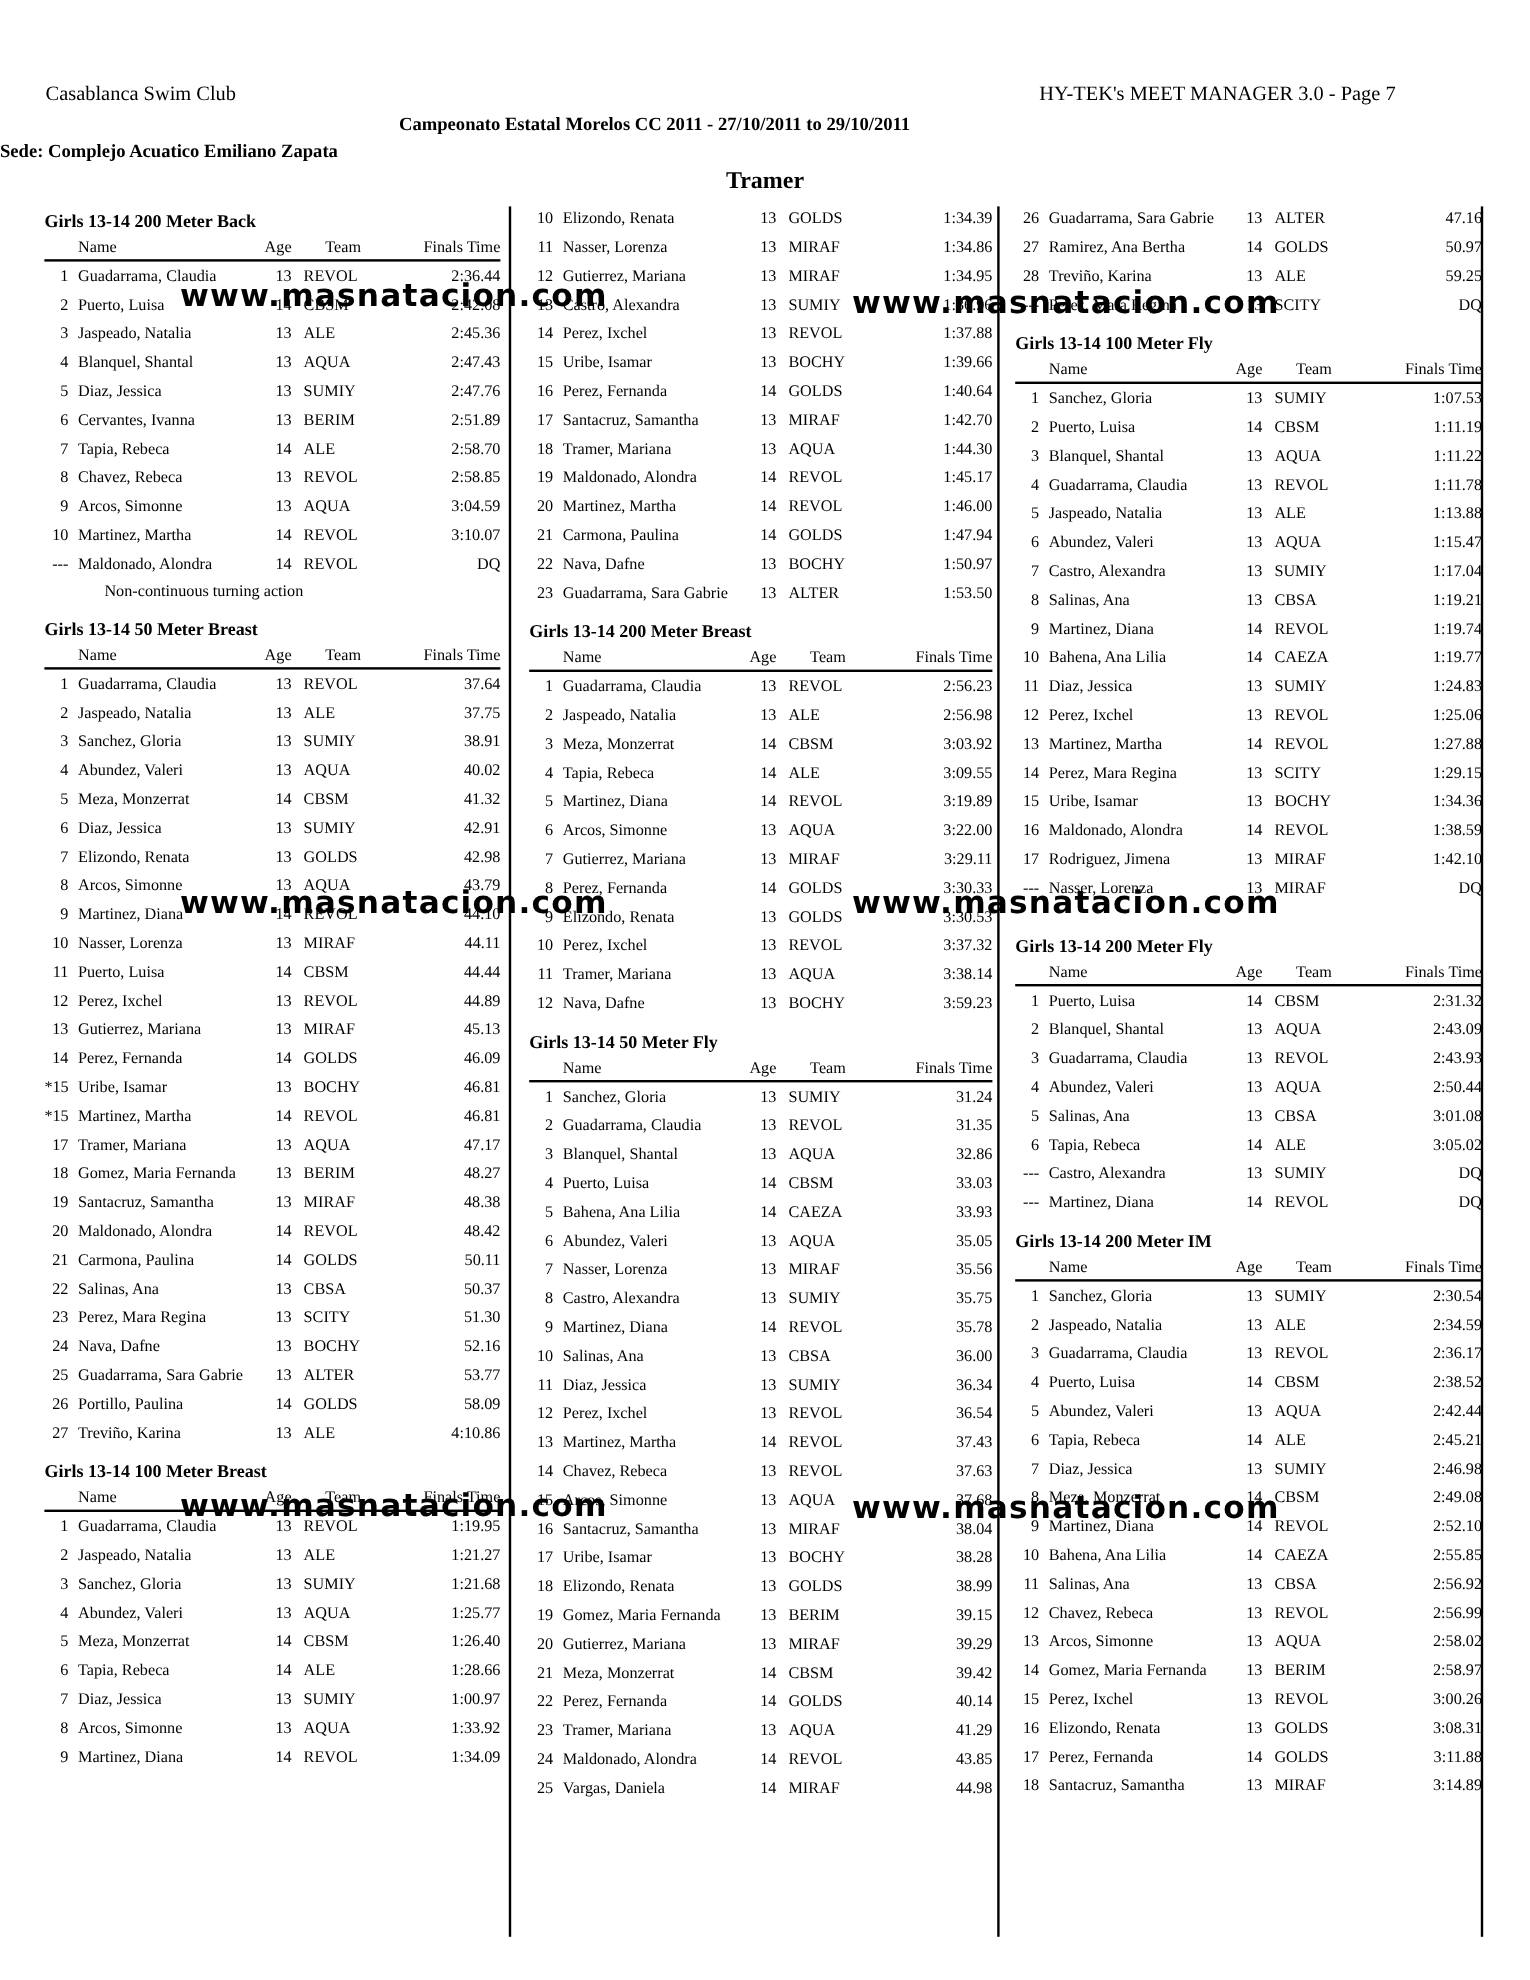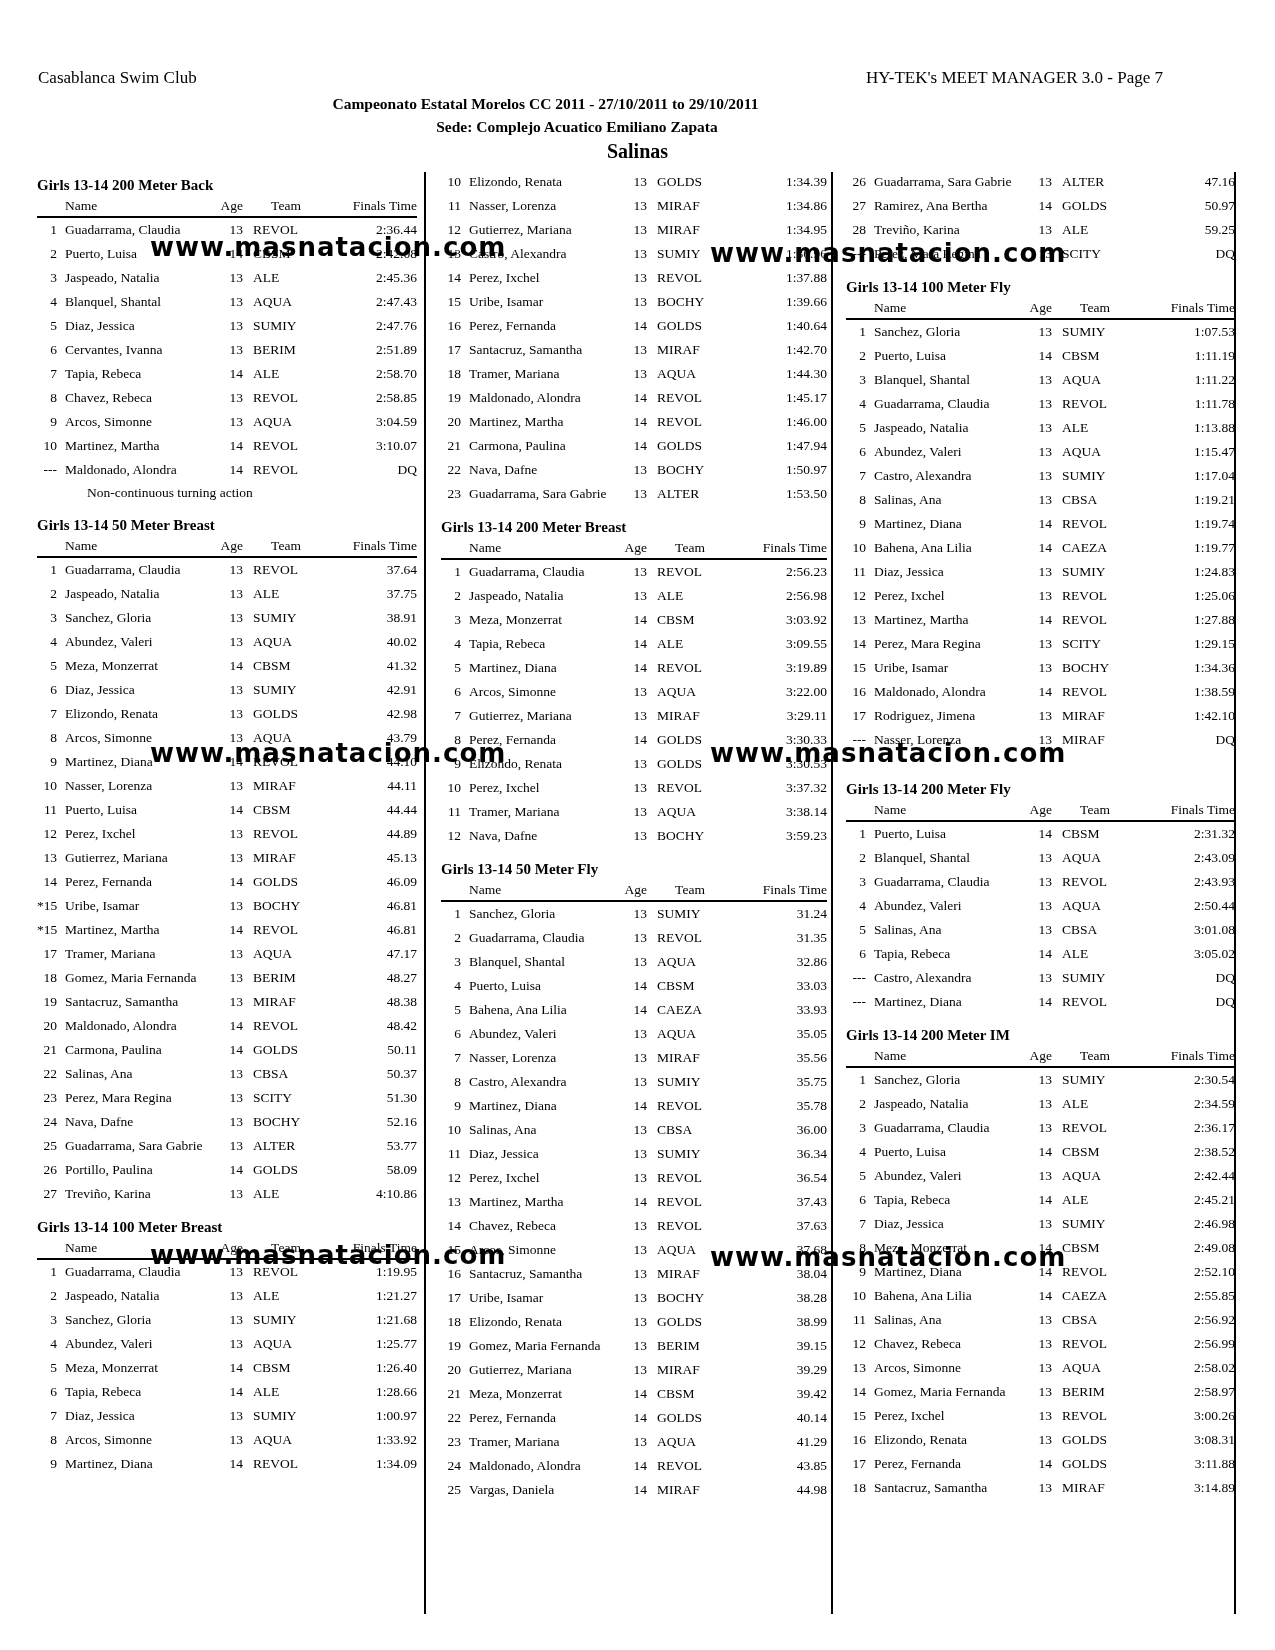--- a/index.html
+++ b/index.html
@@ -2,21 +2,21 @@
 <html><head>
 <meta charset="utf-8">
 <style>
   html, body { margin:0; padding:0; background:#ffffff; }
   body { width:1275px; height:1650px; position:relative; overflow:hidden;
          font-family:"Liberation Serif","DejaVu Serif",serif; color:#000; }
   .hdr-left { position:absolute; left:38px; top:68px; font-size:17px; }
   .hdr-right { position:absolute; right:112px; top:68px; font-size:17px; }
   .meet-title { position:absolute; left:0; width:1091px; top:95px; text-align:center;
                 font-size:15.5px; font-weight:bold; }
-  .meet-venue { position:absolute; left:0; width:1154px; top:118px; text-align:center;
+  .meet-venue { position:absolute; left:0; width:1154px; top:118px; 
                 font-size:15.5px; font-weight:bold; }
   .results-title { position:absolute; left:0; width:1275px; top:140px; text-align:center;
                    font-size:20px; font-weight:bold; }
   .col { position:absolute; top:170px; }
   .col1 { left:37px; width:380px; }
   .col2 { left:441px; width:386px; }
   .col3 { left:846px; width:389px; }
   .divider { position:absolute; top:172px; height:1442px; width:2px; background:#000; }
   .event { margin:0; }
   .event-title { font-weight:bold; font-size:15px; height:22px; line-height:22px; margin-top:6px; }
@@ -34,21 +34,21 @@
                font-weight:bold; font-size:26px; letter-spacing:1px; pointer-events:none; z-index:0; }
   .col { z-index:1; }
 </style>
 </head>
 <body>
 
 <div class="hdr-left">Casablanca Swim Club</div>
 <div class="hdr-right">HY-TEK's MEET MANAGER 3.0 - Page 7</div>
 <div class="meet-title">Campeonato Estatal Morelos CC 2011 - 27/10/2011 to 29/10/2011</div>
 <div class="meet-venue">Sede: Complejo Acuatico Emiliano Zapata</div>
-<div class="results-title">Salinas</div>
+<div class="results-title">Tramer</div>
 
 <div class="divider" style="left:424px;"></div>
 <div class="divider" style="left:831px;"></div>
 <div class="divider" style="left:1234px;"></div>
 
 <div class="watermark" style="left:150px;top:232px;">www.masnatacion.com</div>
 <div class="watermark" style="left:150px;top:738px;">www.masnatacion.com</div>
 <div class="watermark" style="left:150px;top:1240px;">www.masnatacion.com</div>
 <div class="watermark" style="left:710px;top:238px;">www.masnatacion.com</div>
 <div class="watermark" style="left:710px;top:738px;">www.masnatacion.com</div>

